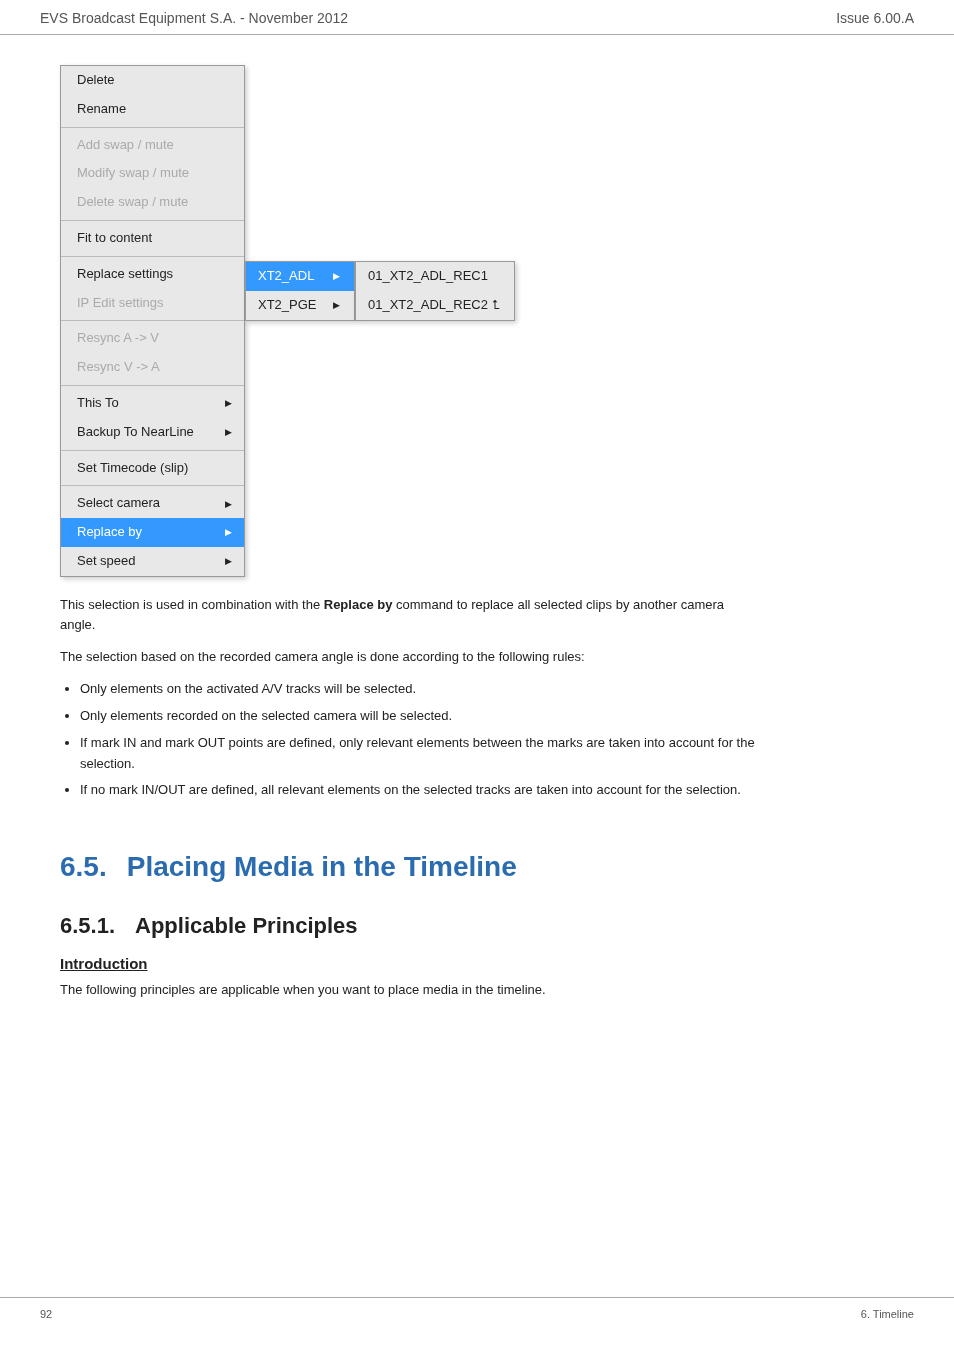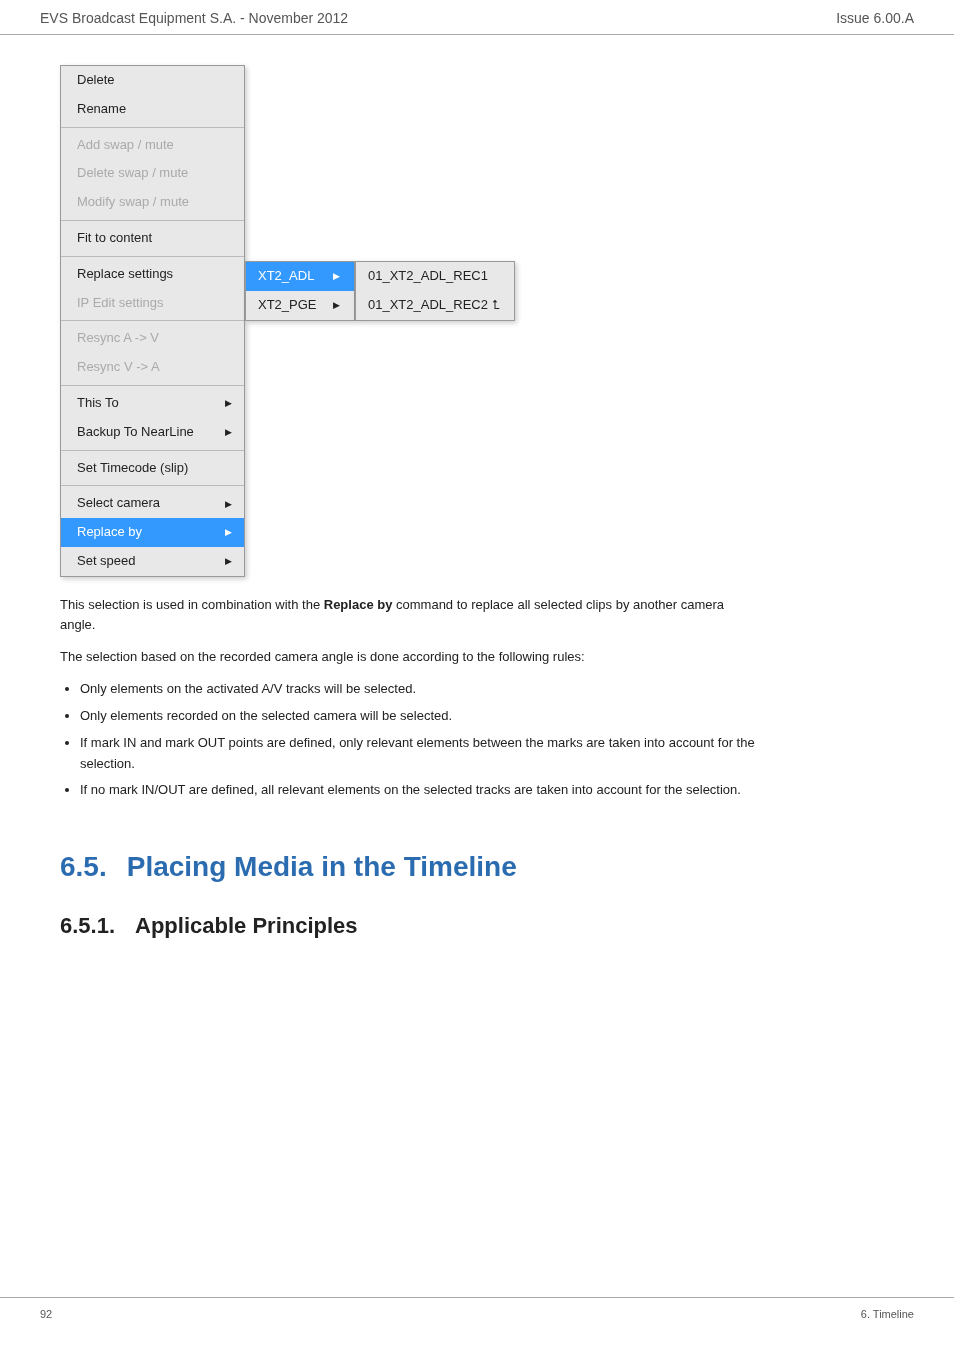--- a/index.html
+++ b/index.html
@@ -236,24 +236,24 @@
           <span>Delete</span>
         </div>
         <div class="menu-item">
           <span>Rename</span>
         </div>
         <div class="menu-divider"></div>
         <div class="menu-item disabled">
           <span>Add swap / mute</span>
         </div>
         <div class="menu-item disabled">
+          <span>Modify swap / mute</span>
+        </div>
+        <div class="menu-item disabled">
           <span>Delete swap / mute</span>
-        </div>
-        <div class="menu-item disabled">
-          <span>Modify swap / mute</span>
         </div>
         <div class="menu-divider"></div>
         <div class="menu-item">
           <span>Fit to content</span>
         </div>
         <div class="menu-divider"></div>
         <div class="menu-item">
           <span>Replace settings</span>
         </div>
         <div class="menu-item disabled">
@@ -340,19 +340,23 @@
     </div>
   </div>
 
   <div class="section-651">
     <div class="section-651-title">
       <span class="section-651-num">6.5.1.</span>
       <span>Applicable Principles</span>
     </div>
   </div>
 
+  <div class="sub-section">
+    <div class="sub-section-title">Introduction</div>
+    <p class="body-text">The following principles are applicable when you want to place media in the timeline.</p>
+  </div>
 
 </div>
 
 <div class="page-footer">
   <span>92</span>
   <span>6. Timeline</span>
 </div>
 
 </body></html>

